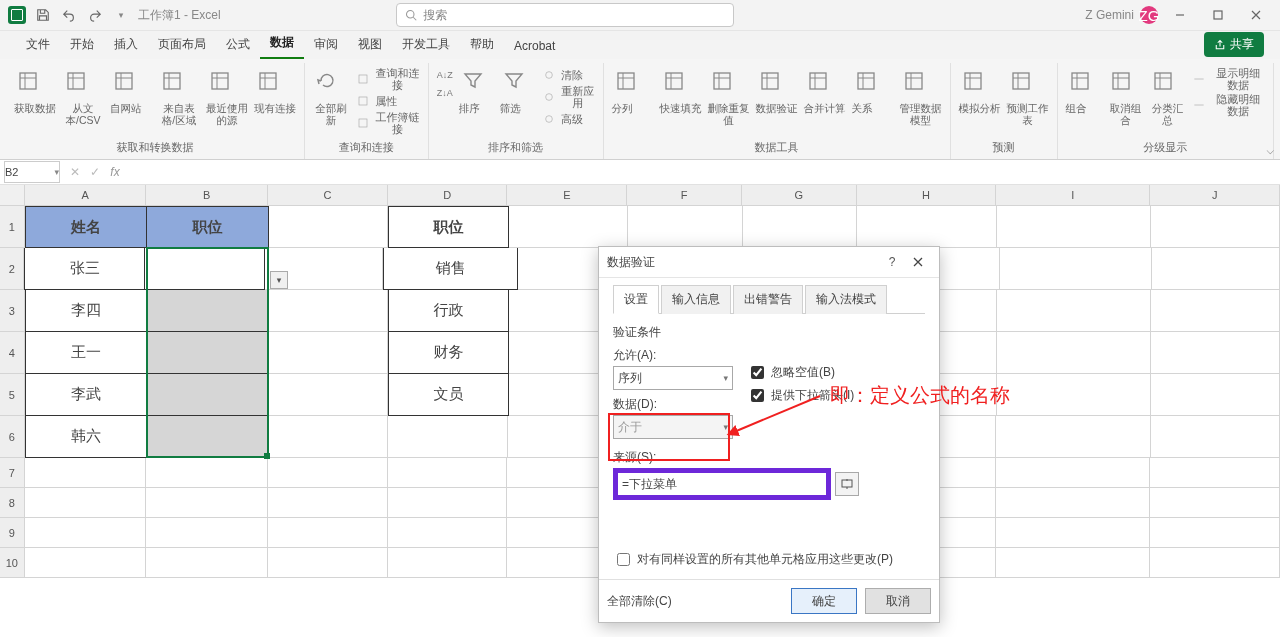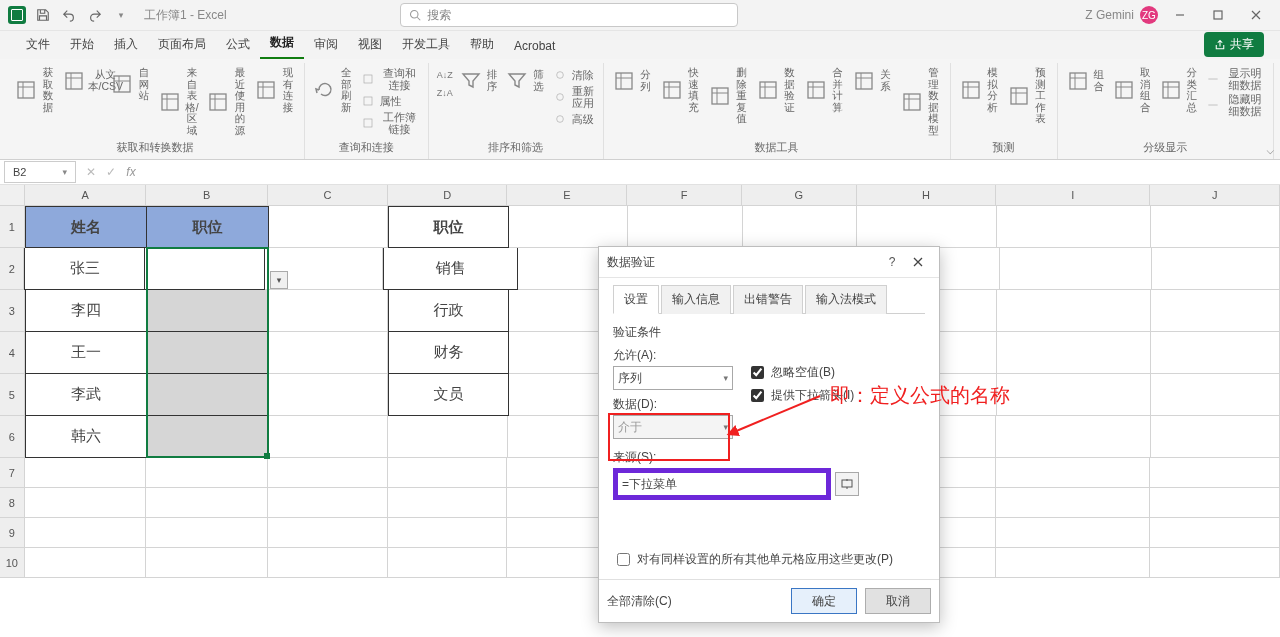--- a/index.html
+++ b/index.html
@@ -18,47 +18,47 @@
     --tab-sel:#ffffff;
     --tab-unsel:#f1f1f1;
   }
   html,body{margin:0;padding:0;font-family:"Segoe UI","Microsoft YaHei",Arial,sans-serif;font-size:12px;color:var(--text);background:#fff;overflow:hidden;width:1280px;height:637px;}
   
   .titlebar{height:30px;display:flex;align-items:center;background:#f3f3f3;border-bottom:1px solid #e5e5e5;}
   .titlebar .qat{display:flex;align-items:center;gap:4px;padding-left:6px;}
   .qat-item{width:22px;height:22px;display:flex;align-items:center;justify-content:center;color:#666;font-size:13px;border-radius:3px;}
   .app-icon{width:18px;height:18px;background:#107c41;border-radius:3px;position:relative;}
   .app-icon::after{content:"";position:absolute;inset:3px;border:1px solid #fff;border-radius:1px;}
-  .doc-title{margin-left:8px;color:#888;font-size:12px;}
+  .doc-title{margin-left:2px;color:#888;font-size:12px;}
   .search-box{width:320px;height:22px;border:1px solid #c8c8c8;border-radius:4px;display:flex;align-items:center;padding:0 8px;color:#888;gap:6px;background:#fff;margin:0 auto;}
   .title-right{display:flex;align-items:center;margin-left:auto;gap:6px;padding-right:8px;}
-  .avatar{width:18px;height:18px;border-radius:50%;background:#e2397e;color:#fff;font-size:10px;display:flex;align-items:center;justify-content:center;}
+  .avatar{width:18px;height:18px;border-radius:50%;background:#e2397e;color:#fff;font-size:15px;display:flex;align-items:center;justify-content:center;}
   .win-btn{width:32px;height:24px;display:flex;align-items:center;justify-content:center;color:#6b6b6b;}
   
   .menutabs{height:28px;display:flex;align-items:end;background:#f3f3f3;padding:0 16px;gap:0;}
   .menutabs .tab{padding:6px 10px 6px 10px;color:#444;cursor:default;}
   .menutabs .tab.active{border-bottom:2px solid var(--accent);font-weight:600;color:#222;}
   .share-btn{margin-left:auto;background:#107c41;color:#fff;border-radius:4px;padding:4px 10px;display:flex;align-items:center;gap:4px;font-size:12px;margin-bottom:2px;}
   
   .ribbon{height:96px;background:var(--ribbon-bg);border-bottom:1px solid var(--ribbon-border);display:flex;align-items:stretch;padding:4px 6px 0 6px;gap:0;position:relative;}
   .group{display:flex;flex-direction:column;align-items:center;border-right:1px solid #e0e0e0;padding:0 8px;}
   .group .cmds{flex:1;display:flex;align-items:flex-start;gap:6px;padding-top:4px;}
   .group .label{font-size:11px;color:#666;padding:2px 0 4px;}
-  .rbtn{display:flex;flex-direction:row;align-items:center;justify-content:flex-start;width:42px;gap:2px;}
+  .rbtn{display:flex;flex-direction:column;align-items:flex-start;justify-content:flex-start;width:42px;gap:8px;}
   .rbtn .ico{width:28px;height:28px;display:flex;align-items:center;justify-content:center;color:#6b6b6b;}
   .rbtn .lbl{font-size:10.5px;color:#666;text-align:center;line-height:1.1;}
   .rbtn.sm{flex-direction:row;width:auto;gap:4px;align-items:center;}
   .rbtn.sm .ico{width:16px;height:16px;}
   .rbtn.sm .lbl{font-size:11px;}
   .vlist{display:flex;flex-direction:column;gap:2px;}
   .ribbon-collapse{position:absolute;right:6px;bottom:2px;color:#888;font-size:10px;}
   svg{display:block;}
   
   .fxrow{height:24px;display:flex;align-items:center;border-bottom:1px solid #e1e1e1;background:#fff;}
-  .namebox{width:54px;height:20px;border:1px solid #ccc;margin:0 2px 0 4px;padding:0 8px;display:flex;align-items:center;justify-content:space-between;font-size:11px;}
+  .namebox{width:54px;height:20px;border:1px solid #ccc;margin:0 2px 0 4px;padding:0 0;display:flex;align-items:center;justify-content:space-between;font-size:11px;}
   .namebox .caret{color:#888;font-size:9px;}
   .fx-icons{display:flex;align-items:center;gap:2px;padding:0 4px;color:#999;}
   .fx-icons span{width:18px;text-align:center;}
   .fx-input{flex:1;height:20px;}
   
   .grid{position:relative;}
   .col-headers{display:flex;height:20px;background:#f0f0f0;border-bottom:1px solid var(--cell-border);}
   .ch-corner{width:24px;border-right:1px solid var(--cell-border);background:#f0f0f0;}
   .ch{border-right:1px solid var(--cell-border);display:flex;align-items:center;justify-content:center;color:#555;font-size:11px;background:#eee;}
   .row{display:flex;height:42px;}

